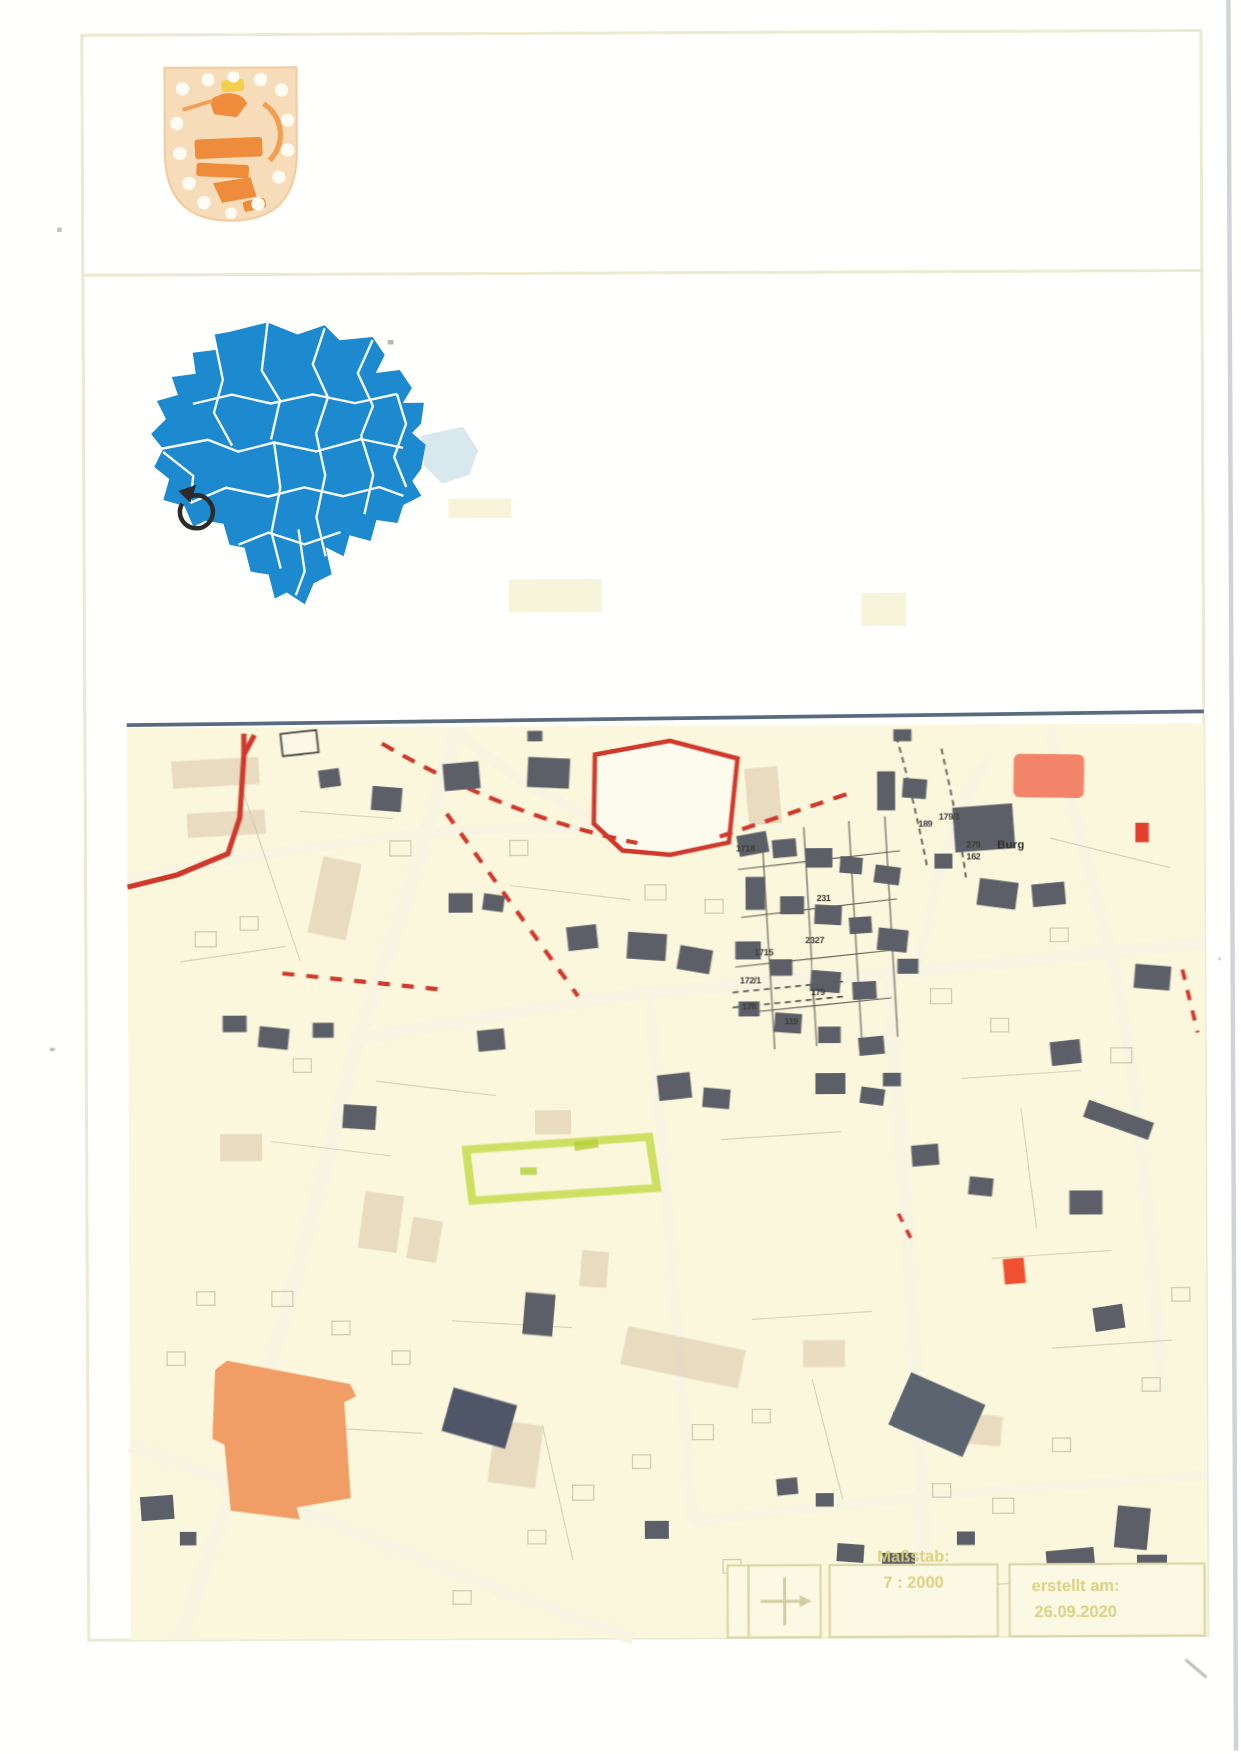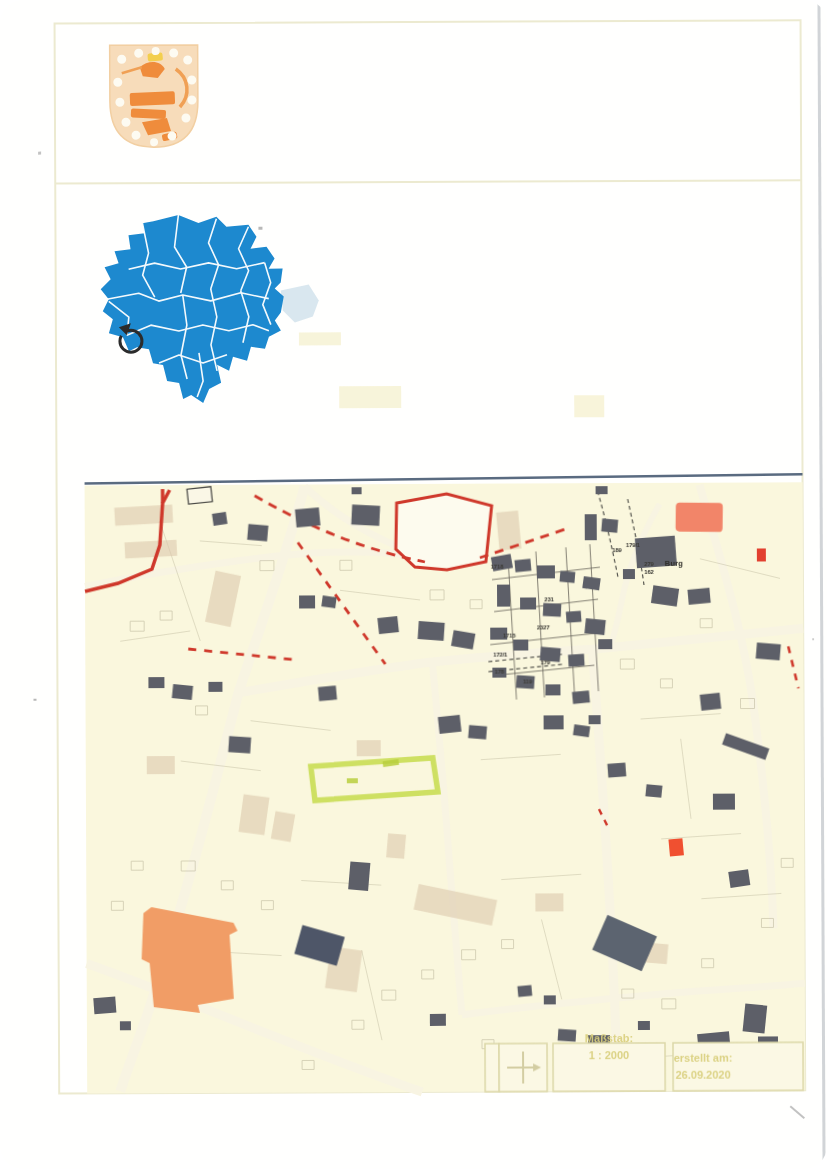--- a/index.html
+++ b/index.html
@@ -1,17 +1,17 @@
 <!DOCTYPE html>
 <html><head>
 <meta charset="utf-8">
 <style>
   html,body{margin:0;padding:0;background:#ffffff;}
   .page{position:relative;width:827px;height:1169px;background:#fffffe;overflow:hidden;
-        font-family:"Liberation Sans", sans-serif;border-radius:23px;}
+        font-family:"Liberation Sans", sans-serif;}
   .sheet{position:absolute;inset:0;transform:rotate(-0.25deg);transform-origin:50% 50%;}
   svg{position:absolute;left:0;top:0;}
   .labels-layer{position:absolute;left:0;top:0;width:827px;height:1169px;pointer-events:none;}
   .plabel{position:absolute;font-size:6px;font-weight:bold;color:#3b3a35;white-space:nowrap;
           transform:translate(-50%,-50%);letter-spacing:-0.2px;}
   .place-label{position:absolute;font-size:7.5px;font-weight:bold;color:#2e2d28;
           transform:translate(-50%,-50%);letter-spacing:0.2px;}
   .footer-cell{position:absolute;display:flex;flex-direction:column;align-items:center;
           justify-content:center;gap:3px;}
   .footer-text{font-size:11px;font-weight:bold;color:#d9cf7c;opacity:0.92;line-height:1.25;
@@ -334,21 +334,21 @@
     <span class="plabel" style="left:545px;top:663px">179</span>
     <span class="plabel" style="left:617px;top:551px">189</span>
     <span class="plabel" style="left:633px;top:546px">179/1</span>
     <span class="plabel" style="left:649px;top:565px">279</span>
     <span class="plabel" style="left:649px;top:573px">162</span>
     <span class="place-label" style="left:674px;top:564px">Burg</span>
   </div>
 
   <div class="footer-cell" style="left:553px;top:1018px;width:108px;height:60px">
     <div class="footer-text">Maßstab:</div>
-    <div class="footer-text">1 : 2000</div>
+    <div class="footer-text">7 : 2000</div>
   </div>
-  <div class="footer-cell" style="left:650px;top:1046px;width:102px;height:44px">
+  <div class="footer-cell" style="left:664px;top:1046px;width:102px;height:44px">
     <div class="footer-text">erstellt am:</div>
     <div class="footer-text">26.09.2020</div>
   </div>
 
  </div>
 </div>
 
 </body></html>

